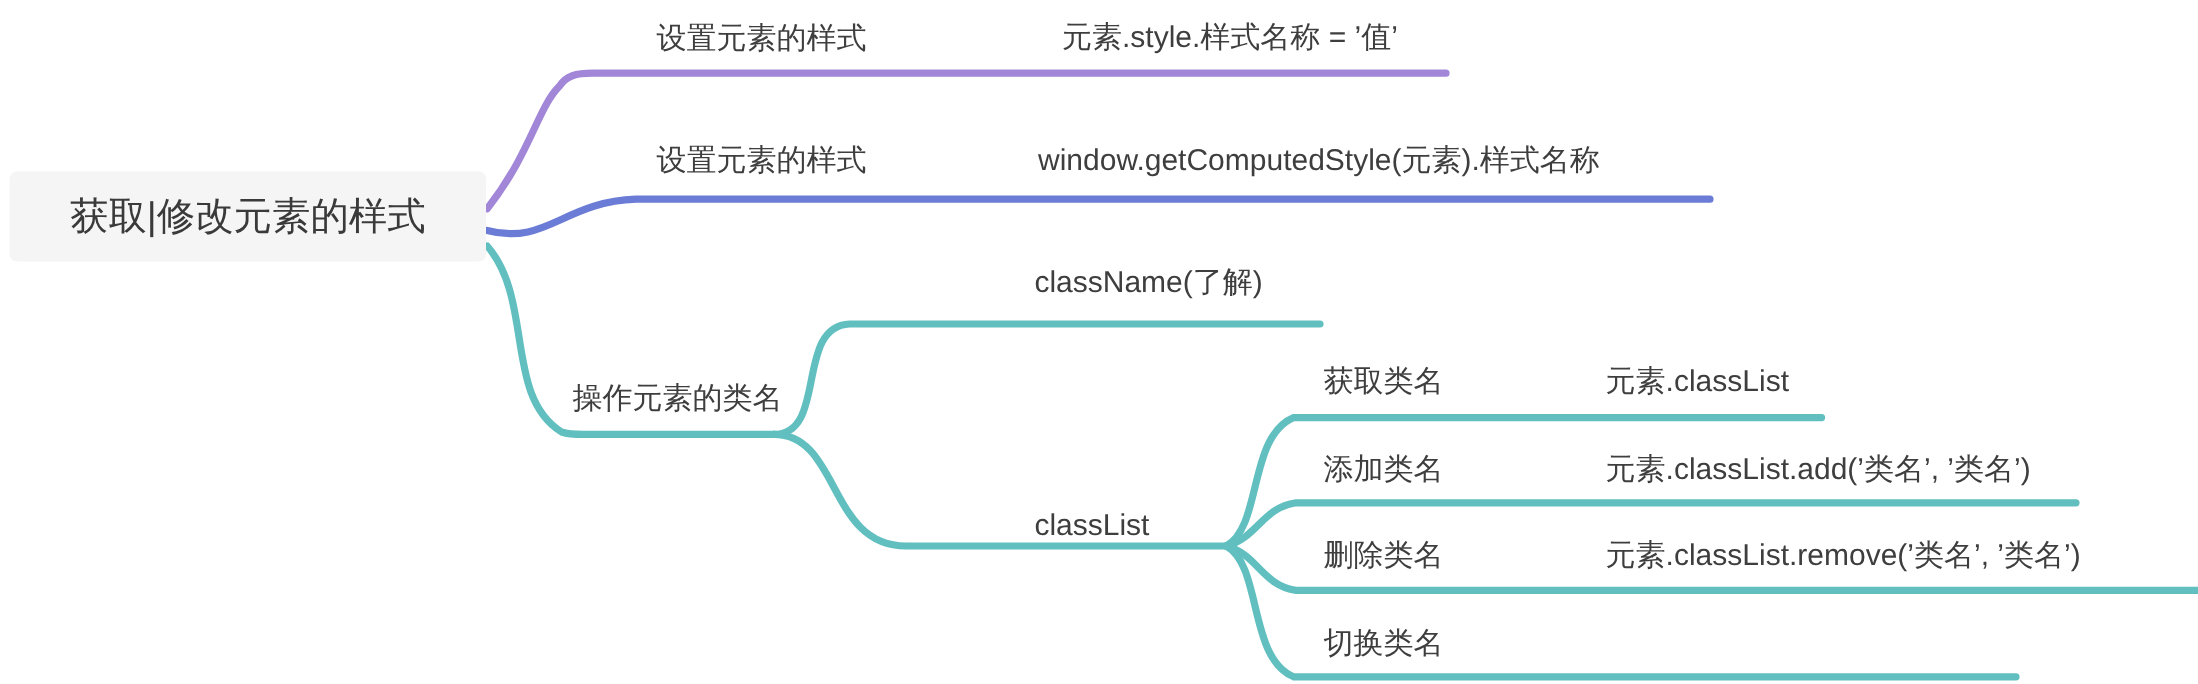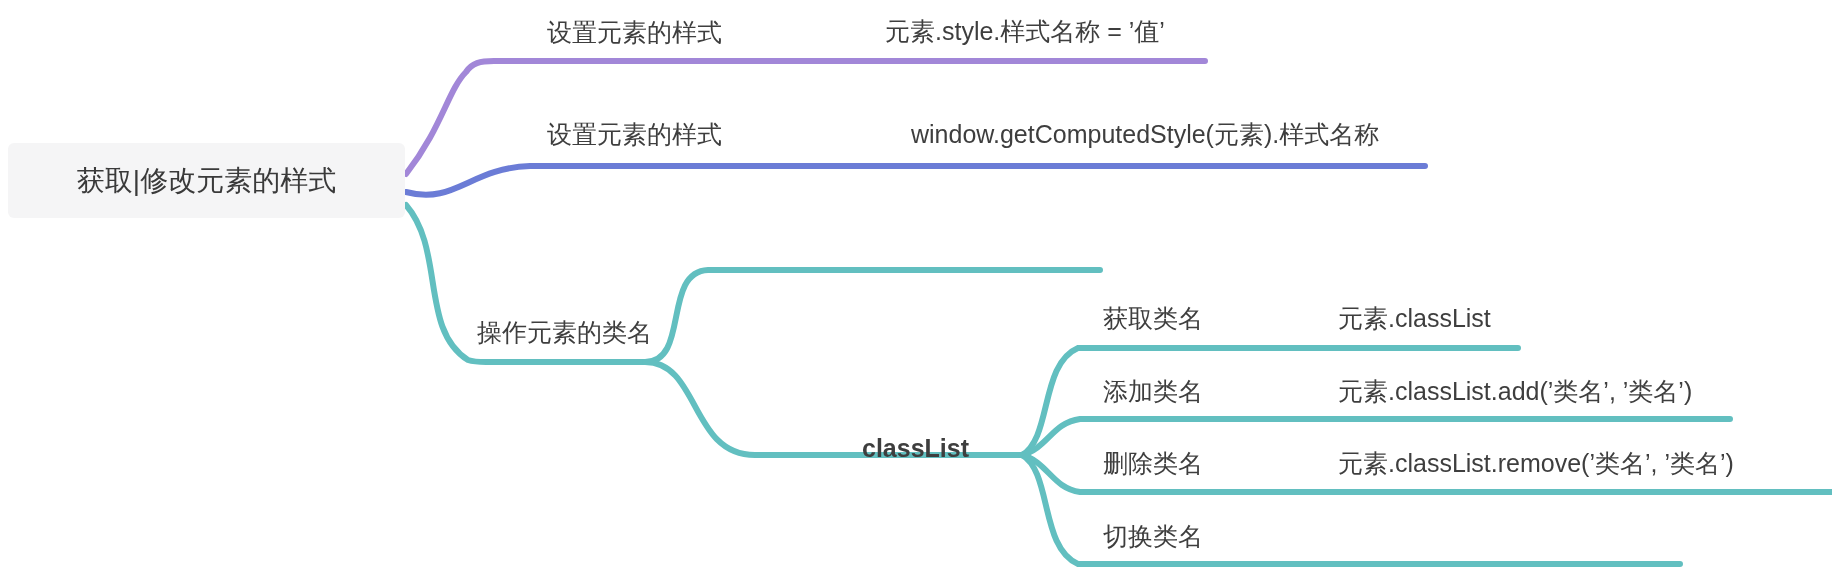--- a/index.html
+++ b/index.html
@@ -19,21 +19,21 @@
     line-height:30px;
     color:#3e3e3e;
   }
   .root-node{
     position:absolute;
     left:8px;top:143px;
     width:397px;height:75px;
     background:#f5f5f6;
     border-radius:6px;
     display:flex;align-items:center;justify-content:center;
-    font-size:28px;
+    font-size:32px;
     color:#3a3a3a;
   }
 </style>
 </head>
 <body>
 
 <div id="canvas">
 
   <svg id="connectors" width="1832" height="570" viewBox="0 0 1832 570">
 
@@ -55,26 +55,27 @@
 
     <path d="M 1022 455 C 1052 472 1040 548 1078 564 L 1680 564" fill="none" stroke-width="6" stroke-linecap="round" stroke="#62bfc0"></path>
   </svg>
 
   <div class="root-node">获取|修改元素的样式</div>
 
   <div class="node" style="left:547px;top:17px;">设置元素的样式</div>
   <div class="node" style="left:865px;top:16px;margin-left:20px;">元素.style.样式名称 = ’值’</div>
 
   <div class="node" style="left:547px;top:119px;">设置元素的样式</div>
-  <div class="node" style="left:865px;top:119px;margin-left:46px;">window.getComputedStyle(元素).样式名称</div>
+  <div class="node" style="left:865px;top:119px;">window.getComputedStyle(元素).样式名称</div>
 
   <div class="node" style="left:477px;top:317px;">操作元素的类名</div>
 
+  <div class="node" style="left:862px;top:220px;">className(了解)</div>
 
-  <div class="node" style="left:862px;top:433px;font-weight:bold;">classList</div>
+  <div class="node" style="left:862px;top:423px;">classList</div>
 
   <div class="node" style="left:1103px;top:303px;text-align:right;">获取类名</div>
   <div class="node" style="left:1338px;top:303px;">元素.classList</div>
 
   <div class="node" style="left:1103px;top:376px;">添加类名</div>
   <div class="node" style="left:1338px;top:376px;">元素.classList.add(’类名’, ’类名’)</div>
 
   <div class="node" style="left:1103px;top:448px;">删除类名</div>
   <div class="node" style="left:1338px;top:448px;text-align:center;">元素.classList.remove(’类名’, ’类名’)</div>
 

